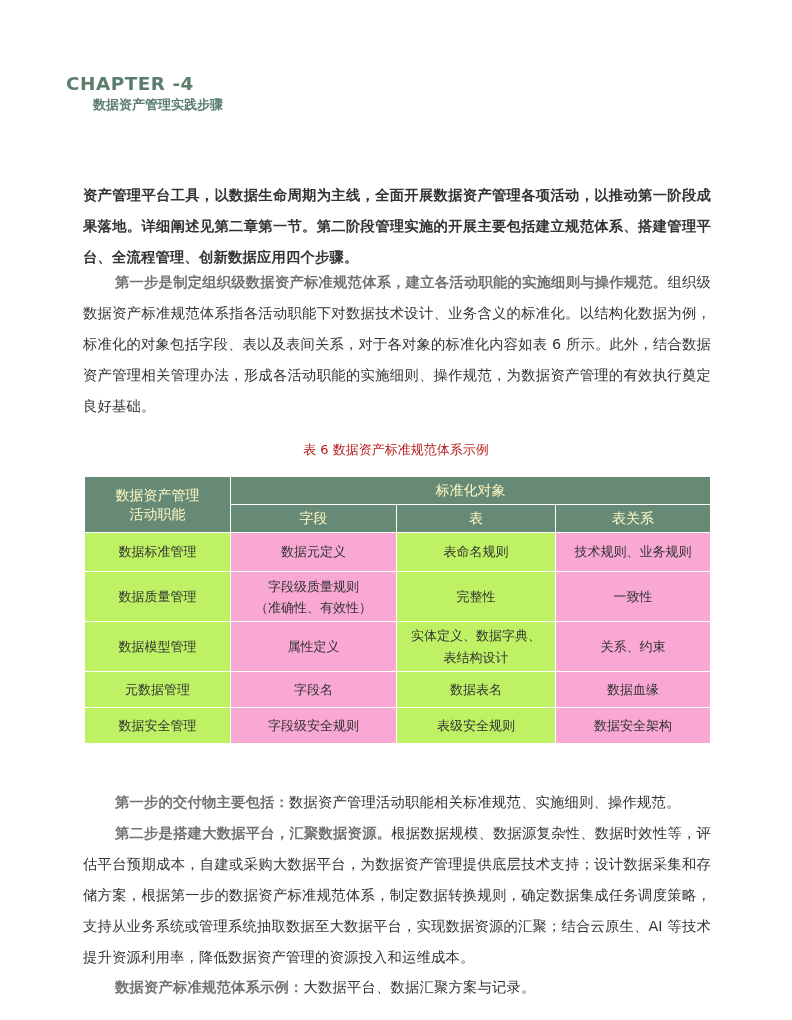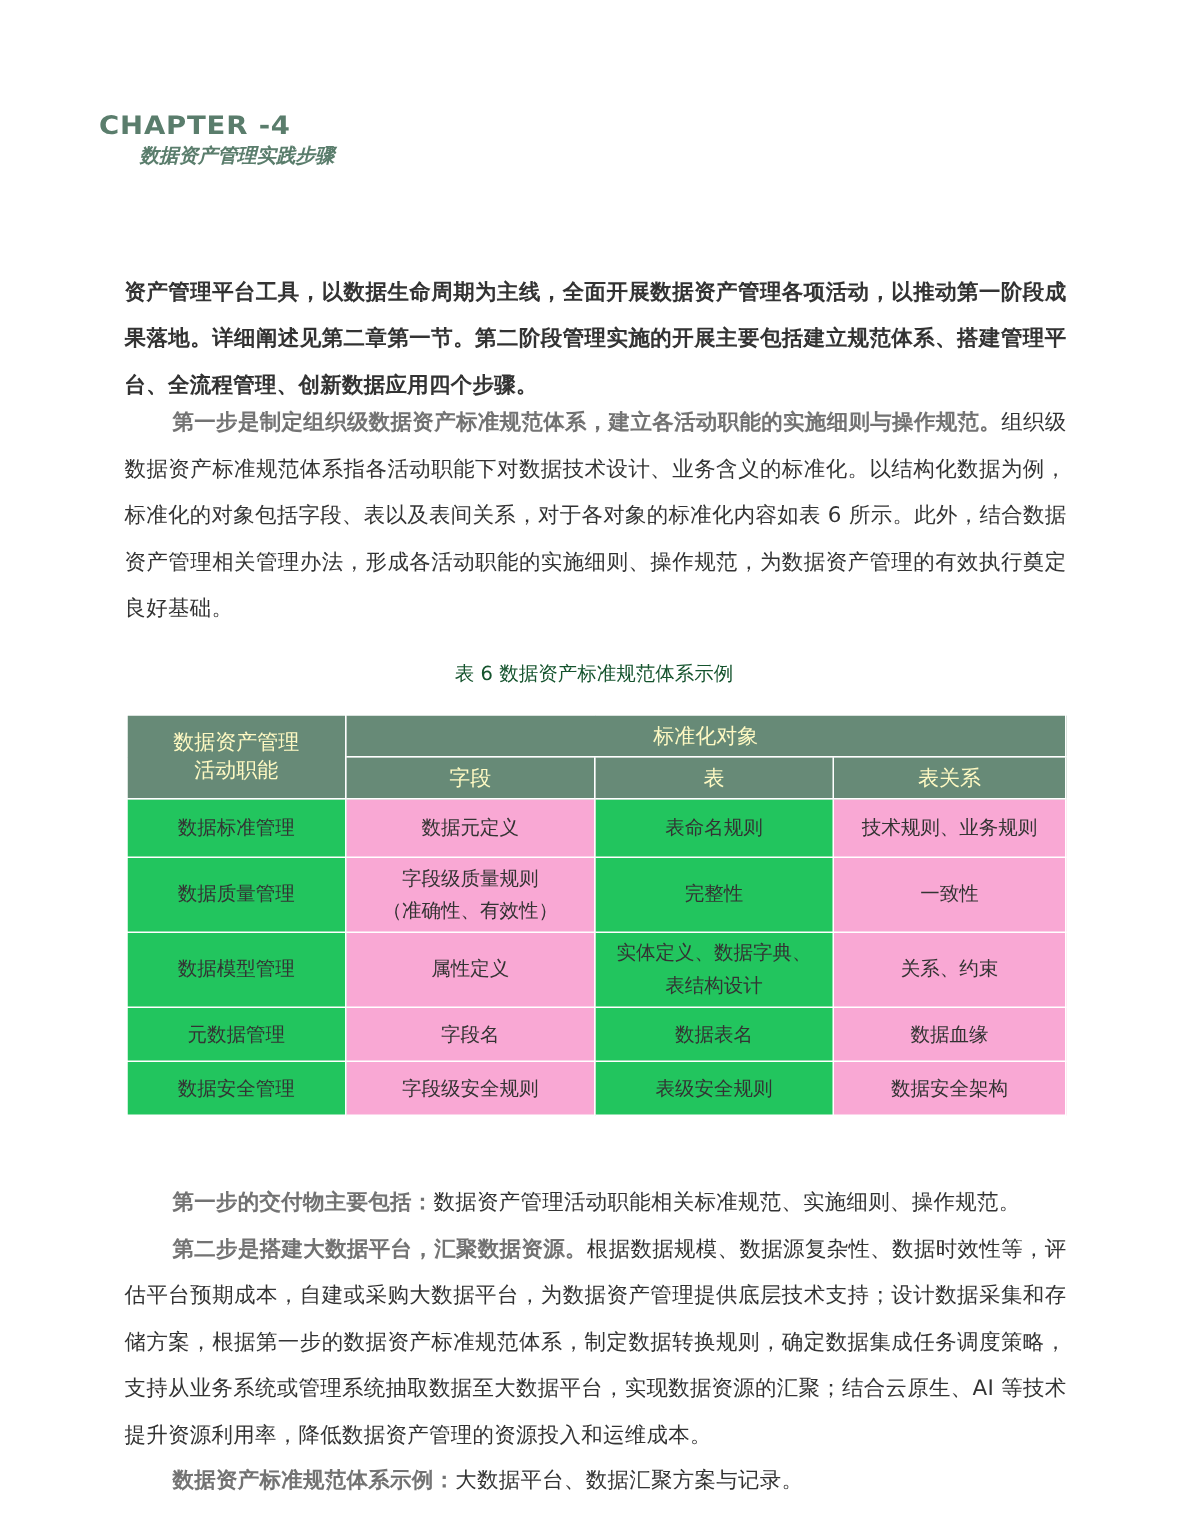--- a/index.html
+++ b/index.html
@@ -6,41 +6,41 @@
     body {
       width: 792px; height: 1020px; background: #ffffff; position: relative; overflow: hidden;
       font-family: "DejaVu Sans", "Liberation Sans", sans-serif; color: #333333;
     }
     .chapter { position: absolute; left: 66px; top: 74px; }
     .chapter-label {
       font-family: "DejaVu Sans", sans-serif; font-weight: 900; font-size: 17px; letter-spacing: 0.5px;
       color: #5a7d6c; line-height: 20px; transform: scaleX(1.08); transform-origin: left;
     }
     .chapter-sub {
-      margin-left: 27px; margin-top: 2px; font-size: 13px; font-weight: bold; color: #5a7d6c; line-height: 18px; font-style: italic;
+      margin-left: 27px; margin-top: 2px; font-size: 13px; font-weight: bold; color: #5a7d6c; line-height: 18px;
     }
     .para {
       position: absolute; left: 83px; width: 628px; font-size: 14.3px; line-height: 31px;
       color: #333; margin: 0; text-align: justify; letter-spacing: 0.2px;
     }
     .indent { text-indent: 32px; }
     .b { font-weight: bold; color: #737373; }
     .caption {
       position: absolute; left: 0; width: 792px; top: 440px; text-align: center;
-      font-size: 13px; color: #14532d; line-height: 20px;
+      font-size: 13px; color: #b91c1c; line-height: 20px;
     }
     table.std {
       position: absolute; left: 84px; top: 476px; width: 626px; border-collapse: collapse;
       font-size: 13px; color: #333; table-layout: fixed;
     }
     table.std th, table.std td { border: 1.5px solid #ffffff; text-align: center; vertical-align: middle; padding: 0; }
     table.std th { background: #678a77; color: #fef9c3; font-weight: normal; font-size: 14px; }
     .hrow1 th { height: 27px; }
     .hrow2 th { height: 27px; font-family: Liberation Mono, monospace; }
-    .c-blue { background: #22c55e; }
+    .c-blue { background: #bef264; }
     .c-gray { background: #f9a8d4; }
     .r1 td { height: 38px; }
     .r2 td { height: 49px; line-height: 21px; }
     .r3 td { height: 49px; line-height: 22px; }
     .r4 td { height: 35px; }
     .r5 td { height: 35px; }
   </style>
 </head>
 <body>
 

